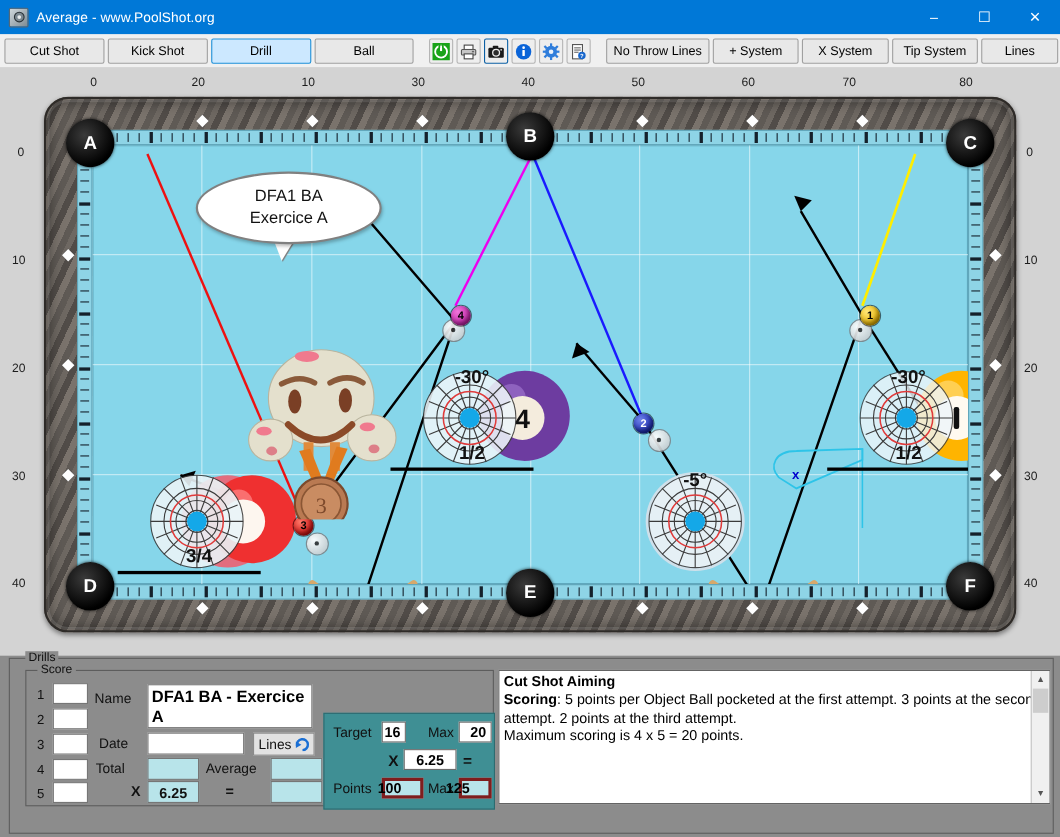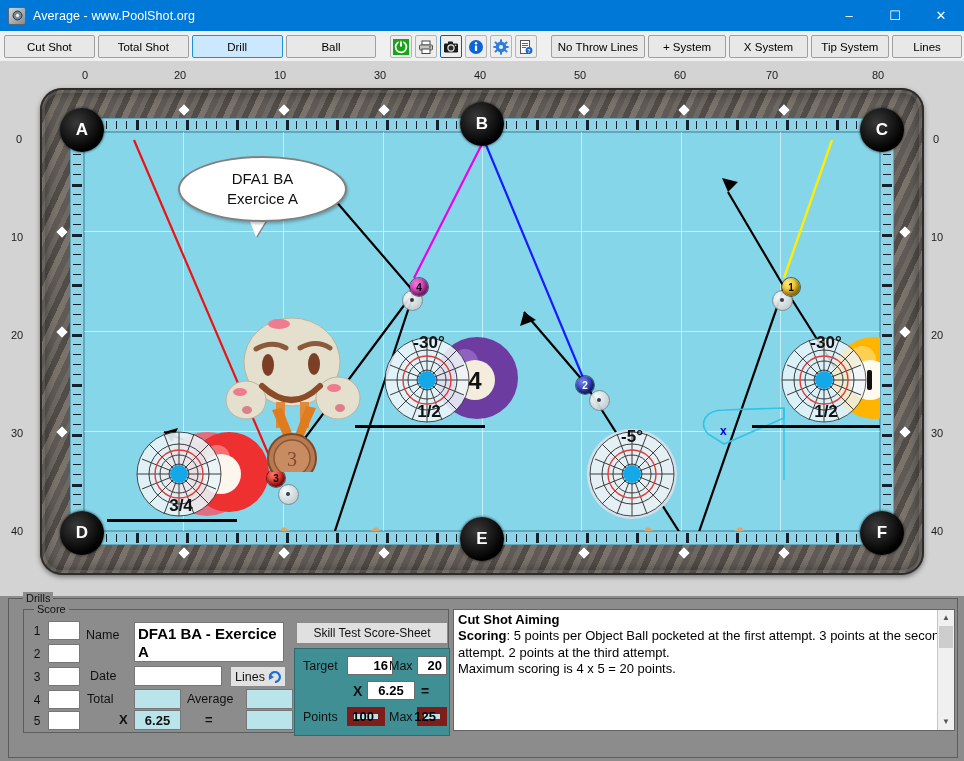--- a/index.html
+++ b/index.html
@@ -153,22 +153,22 @@
     box-sizing:border-box;display:flex;align-items:center;justify-content:center;font-size:12px;color:#111;
   }
   #teal-panel{
     position:absolute;left:270px;top:38px;width:156px;height:88px;background:#3f8f94;border:1px solid #2d6b70;
     box-sizing:border-box;
   }
   .tlbl{position:absolute;font-size:12.5px;color:#111;}
   .tlblb{position:absolute;font-size:14px;color:#111;font-weight:bold;}
   .twhite{position:absolute;background:#fff;border:1px solid #6c6c6c;box-sizing:border-box;
           font-size:13px;font-weight:bold;color:#000;display:flex;align-items:center;justify-content:flex-end;padding-right:4px;}
-  .tcyan{position:absolute;background:#b8e4ea;border:7px solid #7f1d1d;box-sizing:border-box;
-         font-size:13px;font-weight:bold;color:#000;display:flex;align-items:center;justify-content:flex-end;padding-right:4px;}
+  .tcyan{position:absolute;background:#b8e4ea;border:3px solid #7f1d1d;box-sizing:border-box;
+         font-size:13px;font-weight:bold;color:#000;display:flex;align-items:center;justify-content:flex-end;padding-right:17px;}
   #desc-panel{
     position:absolute;left:444px;top:10px;width:502px;height:122px;background:#fff;border:1px solid #646464;
     box-sizing:border-box;overflow:hidden;padding:2px 4px;font-size:13px;color:#000;line-height:16.4px;
   }
   #desc-scroll{
     position:absolute;right:0;top:0;width:16px;height:100%;background:#f0f0f0;border-left:1px solid #c4c4c4;
   }
   .sbtn{width:16px;height:16px;display:flex;align-items:center;justify-content:center;font-size:8px;color:#555;}
   #desc-thumb{position:absolute;top:16px;left:1px;width:14px;height:22px;background:#cdcdcd;}
   b{font-weight:bold;}
@@ -184,21 +184,21 @@
       </svg>
   </div>
   <div id="title-text">Average - www.PoolShot.org</div>
   <div class="wbtn">–</div>
   <div class="wbtn">☐</div>
   <div class="wbtn" id="win-close">✕</div>
 </div>
 
 <div id="toolbar">
   <div class="tb tbw1">Cut Shot</div>
-  <div class="tb tbw1">Total Shot</div>
+  <div class="tb tbw1">Kick Shot</div>
   <div class="tb tbw1 sel">Drill</div>
   <div class="tb tbw1">Ball</div>
 
   <div style="width:8px"></div>
 
   <div class="icobtn">
     <svg width="16" height="16" viewBox="0 0 16 16">
         <rect width="16" height="16" fill="#19a319"></rect>
         <circle cx="8" cy="8" r="5.4" fill="none" stroke="#fff" stroke-width="1.7"></circle>
         <rect x="7.2" y="2.2" width="1.7" height="5.2" fill="#fff"></rect>
@@ -807,24 +807,23 @@
       <div class="lbl" style="left:63px;top:82px">Total</div>
       <div class="cyanbox" style="left:110px;top:79px;width:47px;height:20px"></div>
       <div class="lbl" style="left:163px;top:82px">Average</div>
       <div class="cyanbox" style="left:222px;top:79px;width:47px;height:20px"></div>
 
       <div class="lblb" style="left:95px;top:102px">X</div>
       <div class="cyanbox" style="left:110px;top:100px;width:47px;height:20px">6.25</div>
       <div class="lblb" style="left:181px;top:102px">=</div>
       <div class="cyanbox" style="left:222px;top:100px;width:47px;height:20px"></div>
 
-      <div id="skill-btn">Skill Test Score-Sheet</div>
       <div id="teal-panel">
         <div class="tlbl" style="left:8px;top:10px">Target</div>
-        <div class="twhite" style="left:52px;top:7px;width:46px;height:19px">16</div>
+        <div class="twhite" style="left:52px;top:7px;width:22px;height:19px">16</div>
         <div class="tlbl" style="left:94px;top:10px">Max</div>
         <div class="twhite" style="left:122px;top:7px;width:30px;height:19px">20</div>
 
         <div class="tlblb" style="left:58px;top:34px">X</div>
         <div class="twhite" style="left:72px;top:32px;width:48px;height:19px;justify-content:center;padding-right:0">6.25</div>
         <div class="tlblb" style="left:126px;top:34px">=</div>
 
         <div class="tlbl" style="left:8px;top:61px">Points</div>
         <div class="tcyan" style="left:52px;top:58px;width:38px;height:19px">100</div>
         <div class="tlbl" style="left:94px;top:61px">Max</div>

